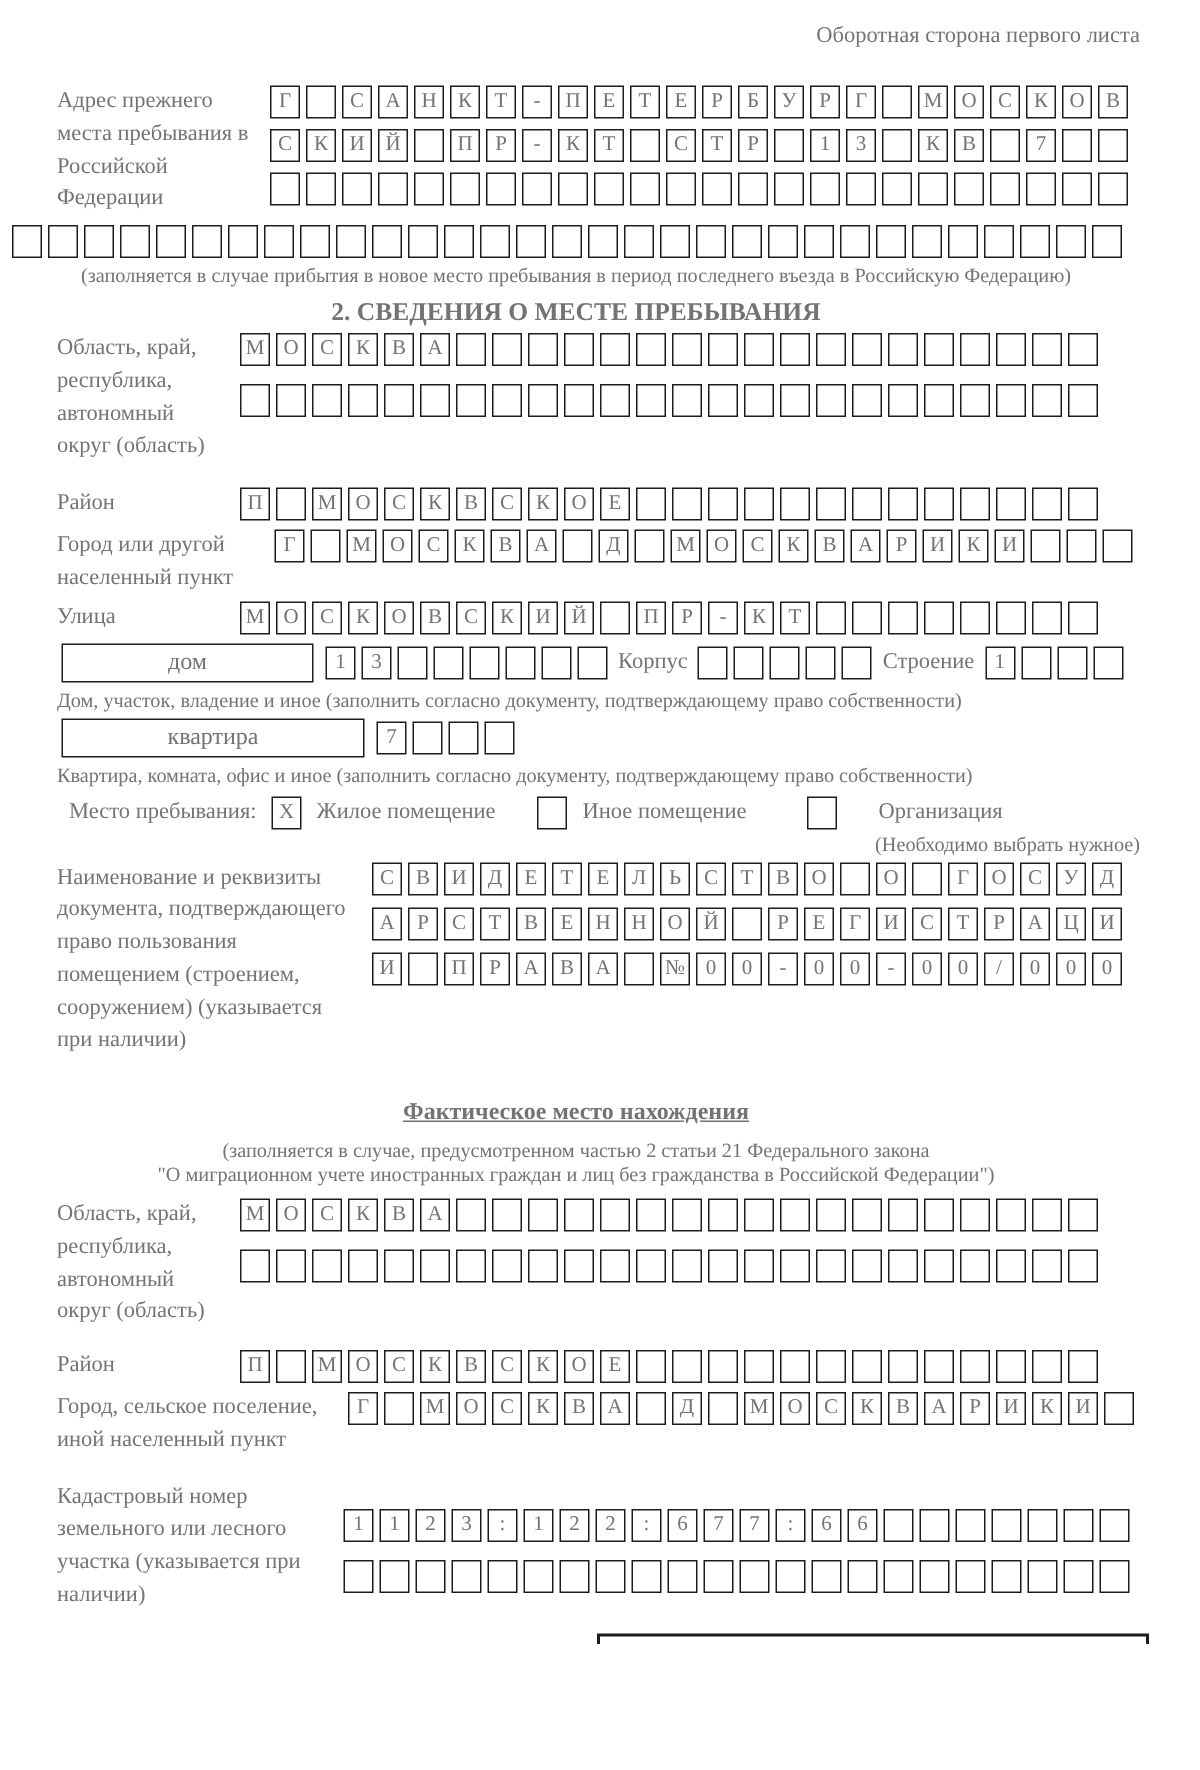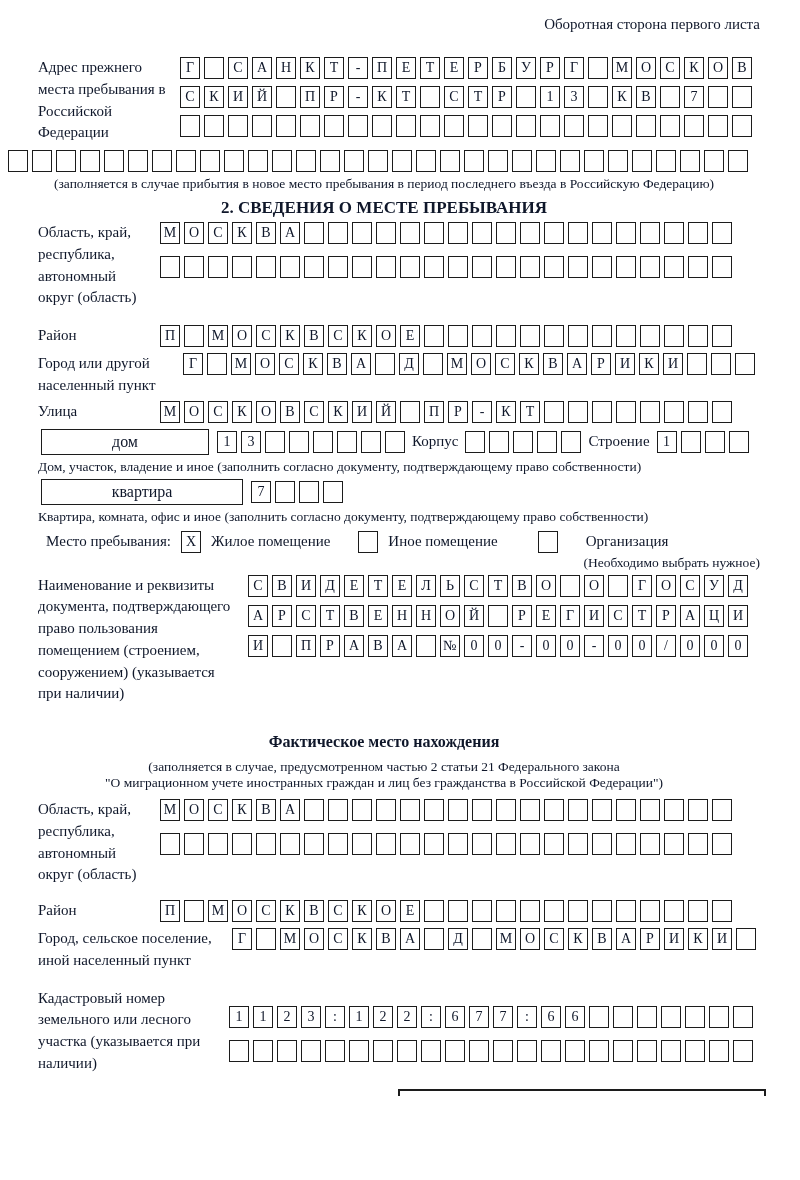--- a/index.html
+++ b/index.html
@@ -1,20 +1,20 @@
 <!DOCTYPE html>
 <html><head>
 <meta charset="utf-8">
 <style>
   html,body{margin:0;padding:0;background:#ffffff;}
   .page{
     width:800px;height:1096px;box-sizing:border-box;
     padding:16px 40px 0 8px;
     font-family:"Liberation Serif","DejaVu Serif",serif;
-    color:#0f172a;background:#fff;overflow:hidden;position:relative;
+    color:#737373;background:#fff;overflow:hidden;position:relative;
   }
   .hdr-note{text-align:right;font-size:15px;}
   .field{display:flex;align-items:flex-start;}
   .flabel{font-size:15px;line-height:1.45;margin-left:30px;flex:none;}
   .w-address{width:142px;}
   .w-oblast{width:112px;margin-right:10px;}
   .w-gorod{width:135px;margin-right:10px;font-family:Liberation Serif, serif;}
   .w-doc{width:200px;margin-right:10px;}
   .w-gorod2{width:184px;margin-right:10px;}
   .w-cad{width:181px;margin-right:10px;}
@@ -23,21 +23,21 @@
   .cells{display:flex;gap:4px;}
   .cell{
     width:20px;height:22px;box-sizing:border-box;flex:none;
     border:1.5px solid #1c1c1c;
     display:flex;align-items:center;justify-content:center;
     font-size:14px;line-height:1;background:#fff;
   }
   .caption{font-size:13.5px;text-align:center;}
   .caption-left{font-size:13.5px;margin-left:30px;}
   .sec-title{font-size:17px;font-weight:bold;text-align:center;}
-  .sub-title{font-size:16px;font-weight:bold;text-align:center;}
+  .sub-title{font-size:16px;font-weight:bold;text-align:center;text-decoration:underline;}
   .named-box{
     border:1.5px solid #1c1c1c;height:26px;box-sizing:border-box;flex:none;
     display:flex;align-items:center;justify-content:center;font-size:16px;background:#fff;
   }
   .house-row{display:flex;align-items:center;margin-left:33px;}
   .inline-label{font-size:15px;margin:0 7px;}
   .checkline{display:flex;align-items:center;margin-left:38px;font-size:15px;}
   .checkline .cells{margin:0 10px;}
   .mark-box{
     margin-left:390px;width:368px;height:172px;box-sizing:border-box;

